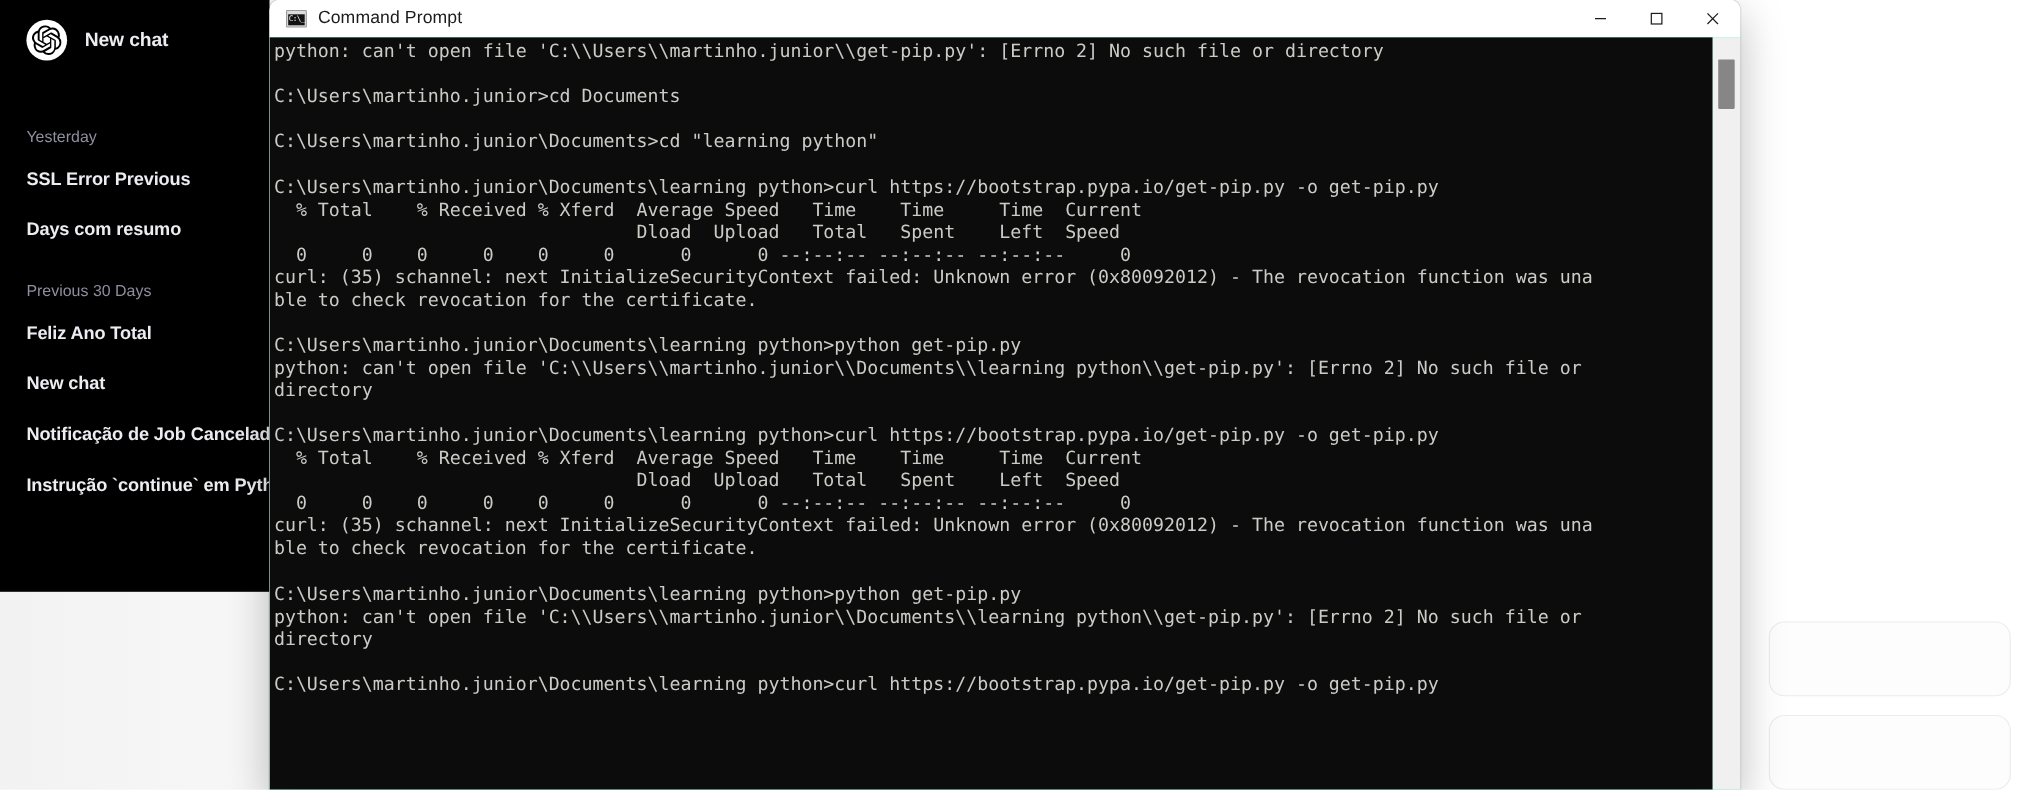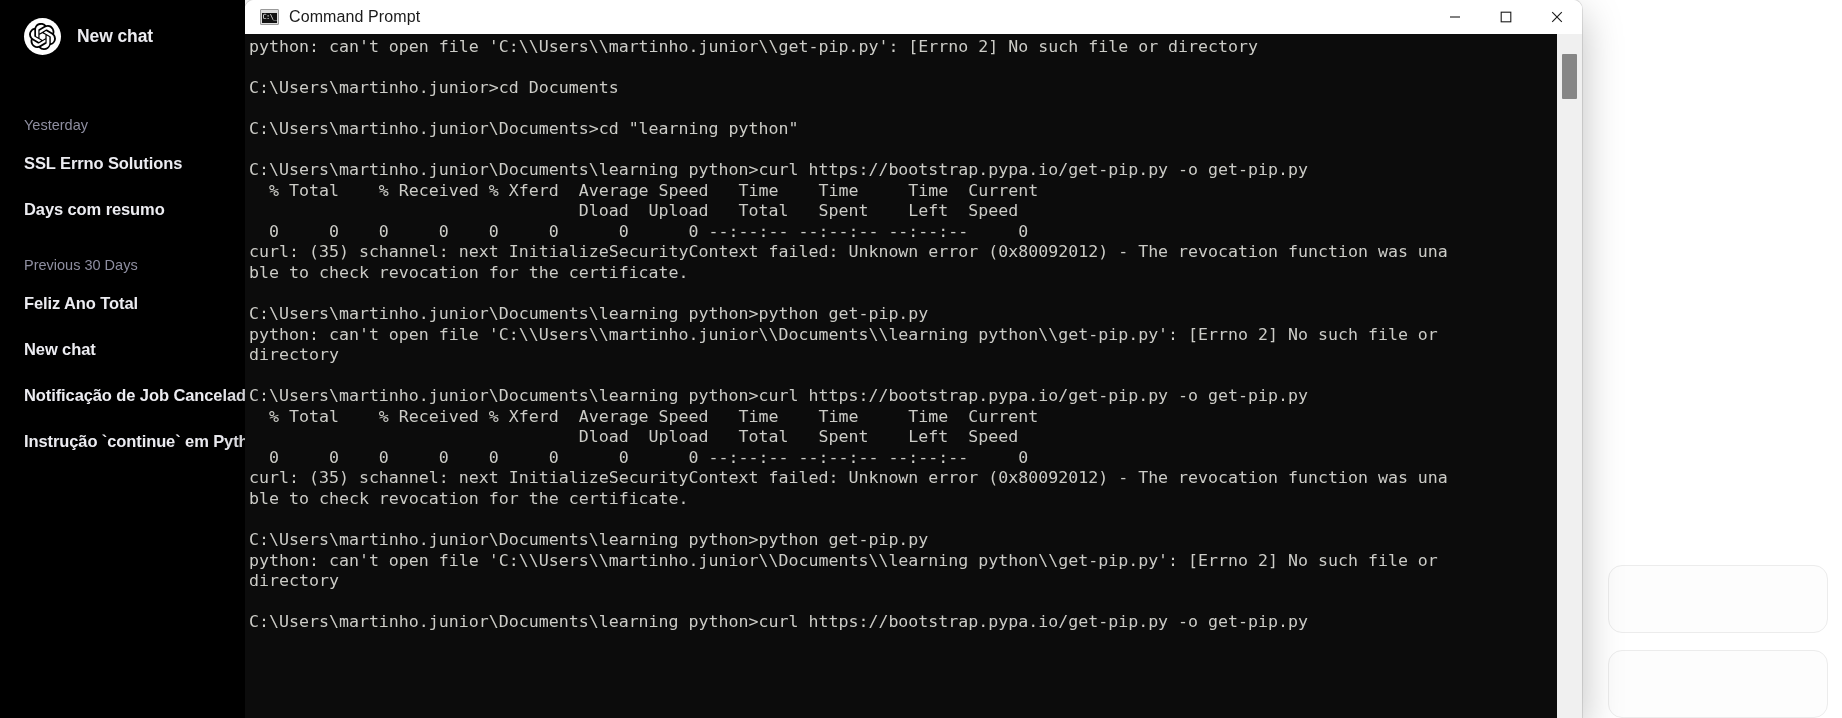--- a/index.html
+++ b/index.html
@@ -28,21 +28,21 @@
     position: absolute;
     border: 1px solid #ececec;
     border-radius: 14px;
     background: #fdfdfd;
   }
 
   
   #sidebar {
     position: absolute;
     left: 0; top: 0;
-    width: 245px; height: 718px;
+    width: 245px; height: 538px;
     background: #000000;
     overflow: hidden;
   }
   .brand-row {
     position: absolute;
     left: 24px; top: 18px;
     display: flex; align-items: center; gap: 16px;
   }
   .brand-logo {
     width: 37px; height: 37px;
@@ -214,21 +214,21 @@
         <svg width="27" height="27" viewBox="0 0 24 24" aria-hidden="true">
           <path fill="#000000" d="M22.28 9.82a5.99 5.99 0 0 0-.52-4.91 6.05 6.05 0 0 0-6.52-2.9A6 6 0 0 0 4.98 4.19a5.99 5.99 0 0 0-4 2.9 6.06 6.06 0 0 0 .74 7.1 5.98 5.98 0 0 0 .51 4.91 6.05 6.05 0 0 0 6.52 2.9A5.98 5.98 0 0 0 13.26 24a6.06 6.06 0 0 0 5.77-4.21 5.99 5.99 0 0 0 4-2.9 6.06 6.06 0 0 0-.75-7.07Zm-9.02 12.6a4.48 4.48 0 0 1-2.88-1.04l.14-.08 4.78-2.76a.8.8 0 0 0 .39-.68v-6.74l2.02 1.17a.07.07 0 0 1 .4.06v5.58a4.5 4.5 0 0 1-4.49 4.49ZM3.6 18.3a4.47 4.47 0 0 1-.54-3.01l.14.09 4.79 2.76a.78.78 0 0 0 .78 0l5.84-3.37v2.33a.08.08 0 0 1-.3.07l-4.84 2.79a4.5 4.5 0 0 1-6.14-1.64ZM2.34 7.9a4.49 4.49 0 0 1 2.35-1.97v5.68a.77.77 0 0 0 .38.67l5.82 3.36-2.02 1.16a.08.08 0 0 1-.07 0l-4.83-2.79a4.5 4.5 0 0 1-1.64-6.13Zm16.6 3.86-5.83-3.39L15.13 7.2a.08.08 0 0 1 .07 0l4.83 2.79a4.49 4.49 0 0 1-.68 8.1v-5.68a.8.8 0 0 0-.4-.65Zm2.01-3.02-.14-.09-4.78-2.78a.78.78 0 0 0-.79 0L9.4 9.24V6.9a.07.07 0 0 1 .03-.06l4.83-2.79a4.49 4.49 0 0 1 6.67 4.65ZM8.3 12.87l-2.02-1.16a.08.08 0 0 1-.04-.06V6.08a4.49 4.49 0 0 1 7.37-3.45l-.14.08L8.69 5.47a.8.8 0 0 0-.39.68v6.72Zm1.1-2.36 2.6-1.5 2.6 1.5v3l-2.6 1.5-2.6-1.5v-3Z"></path>
         </svg>
       </span>
       <span class="brand-label">New chat</span>
     </div>
 
     <nav class="nav-list">
 
       <div class="nav-group-title first">Yesterday</div>
-      <div class="nav-item">SSL Errno Solutions</div>
+      <div class="nav-item">SSL Error Previous</div>
 
       <div class="nav-item">Days com resumo</div>
 
       <div class="nav-group-title">Previous 30 Days</div>
       <div class="nav-item">Feliz Ano Total</div>
       <div class="nav-item">New chat</div>
       <div class="nav-item">Notificação de Job Cancelado</div>
       <div class="nav-item">Instrução `continue` em Python</div>
 
     </nav>

